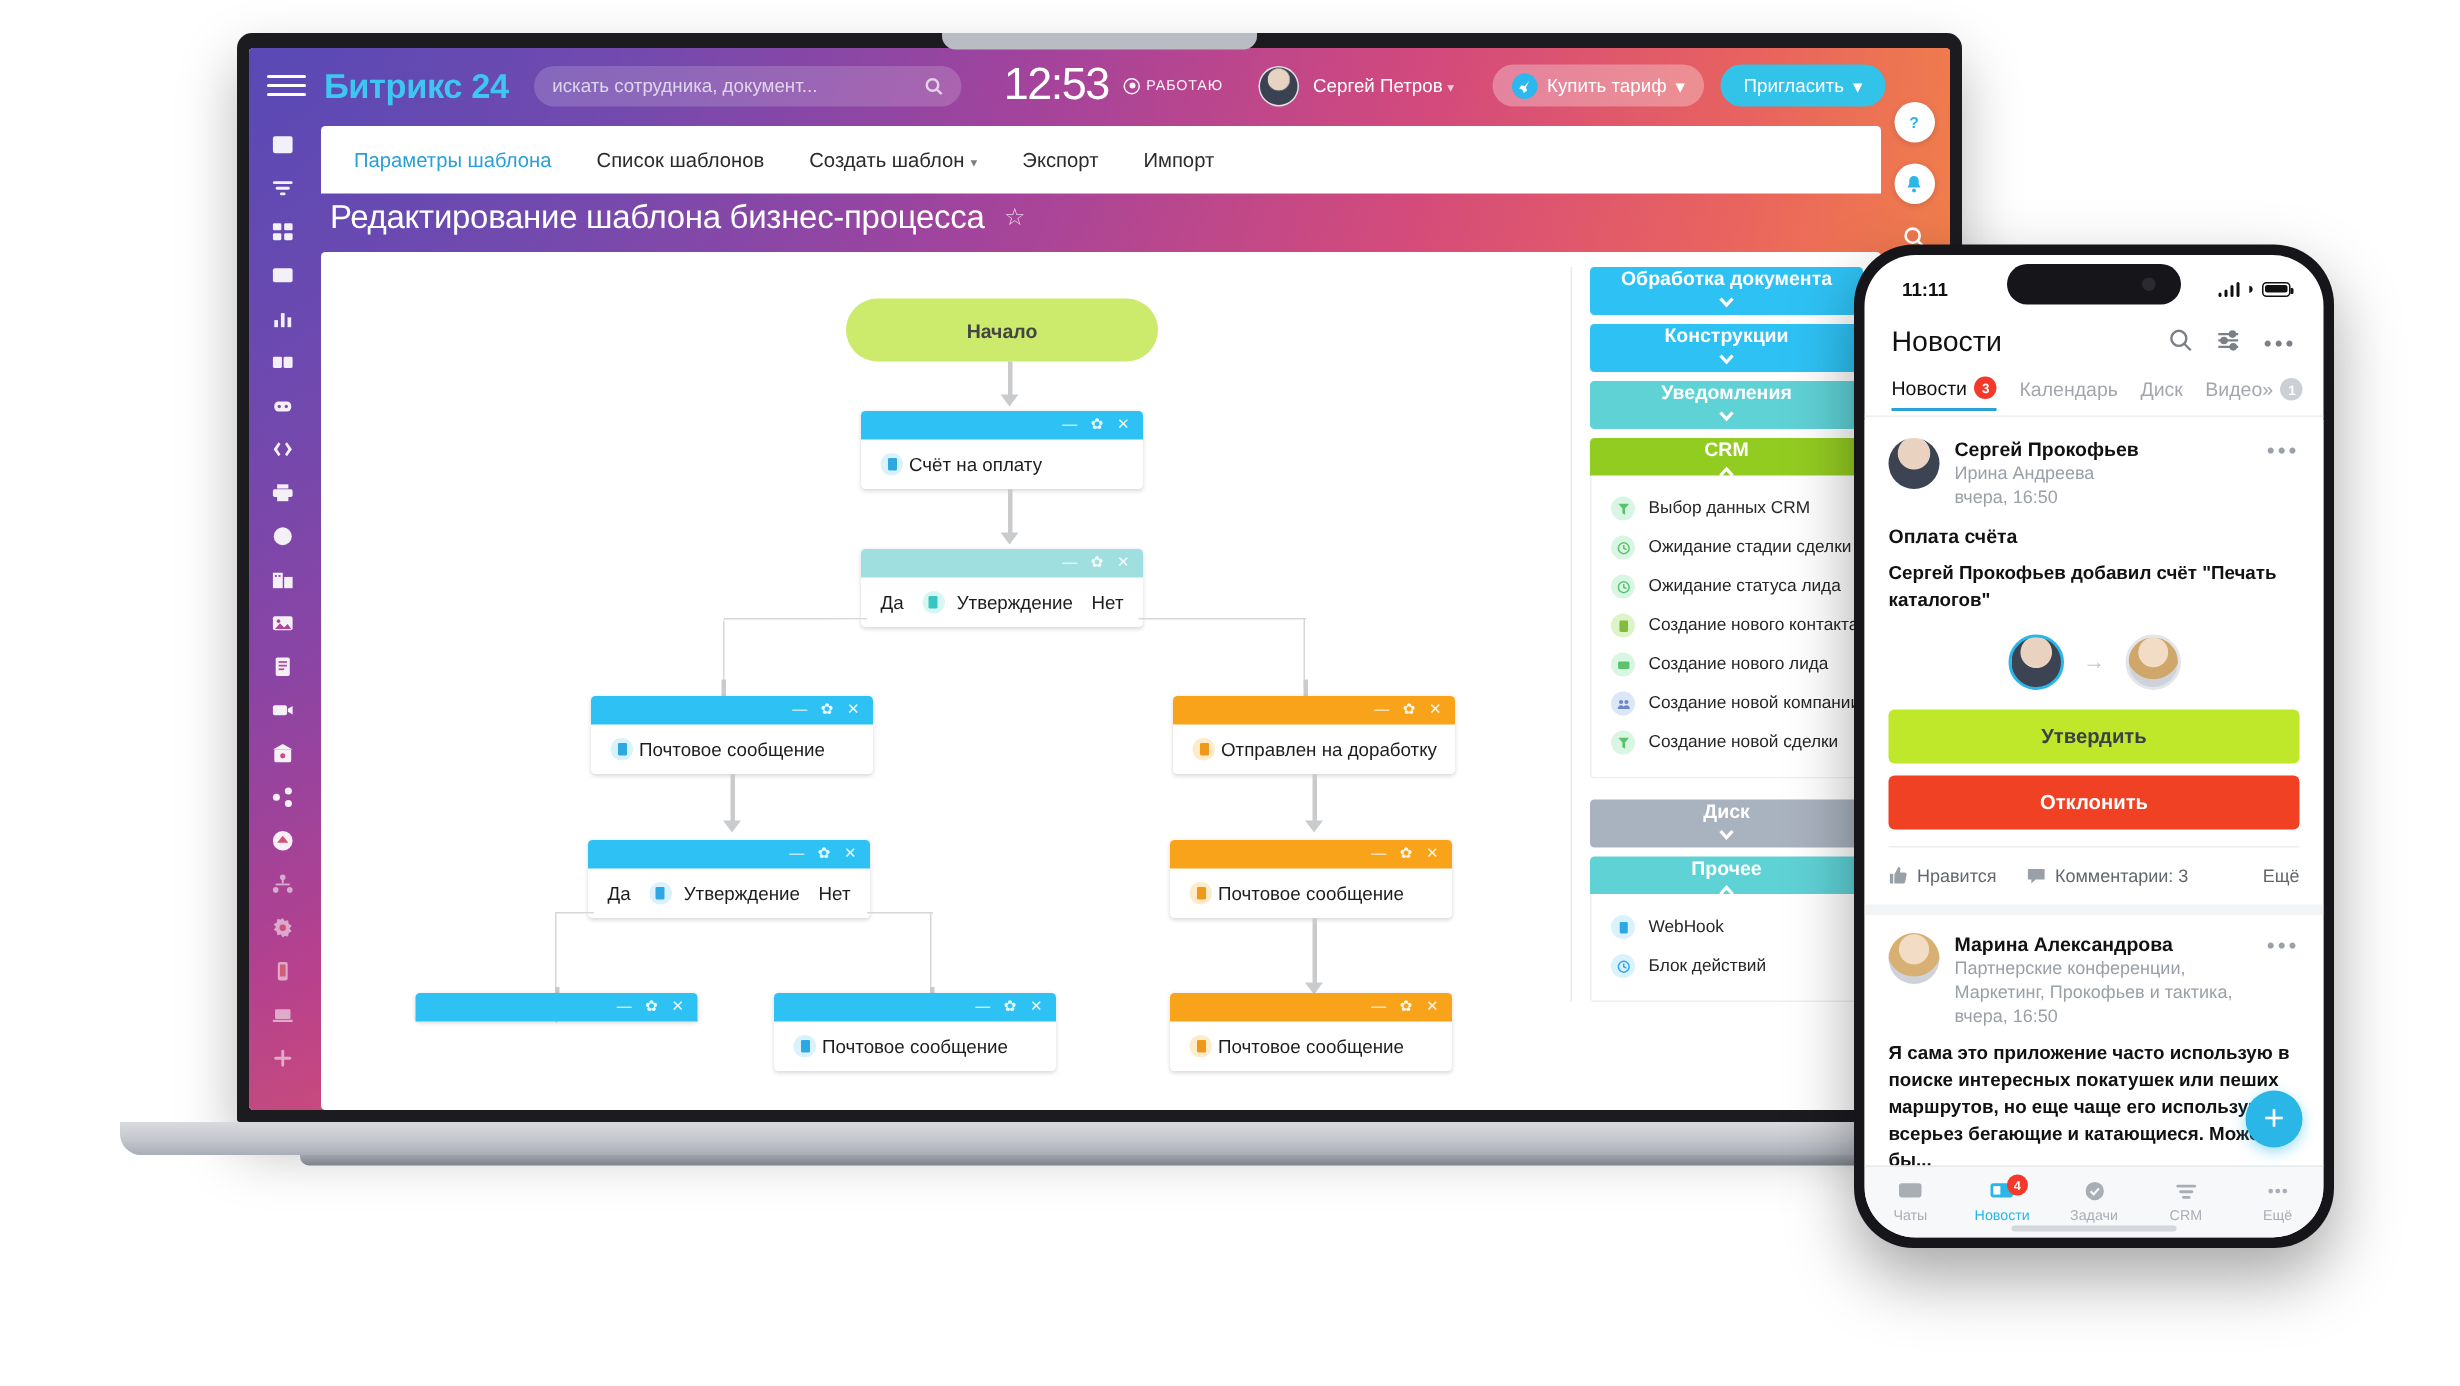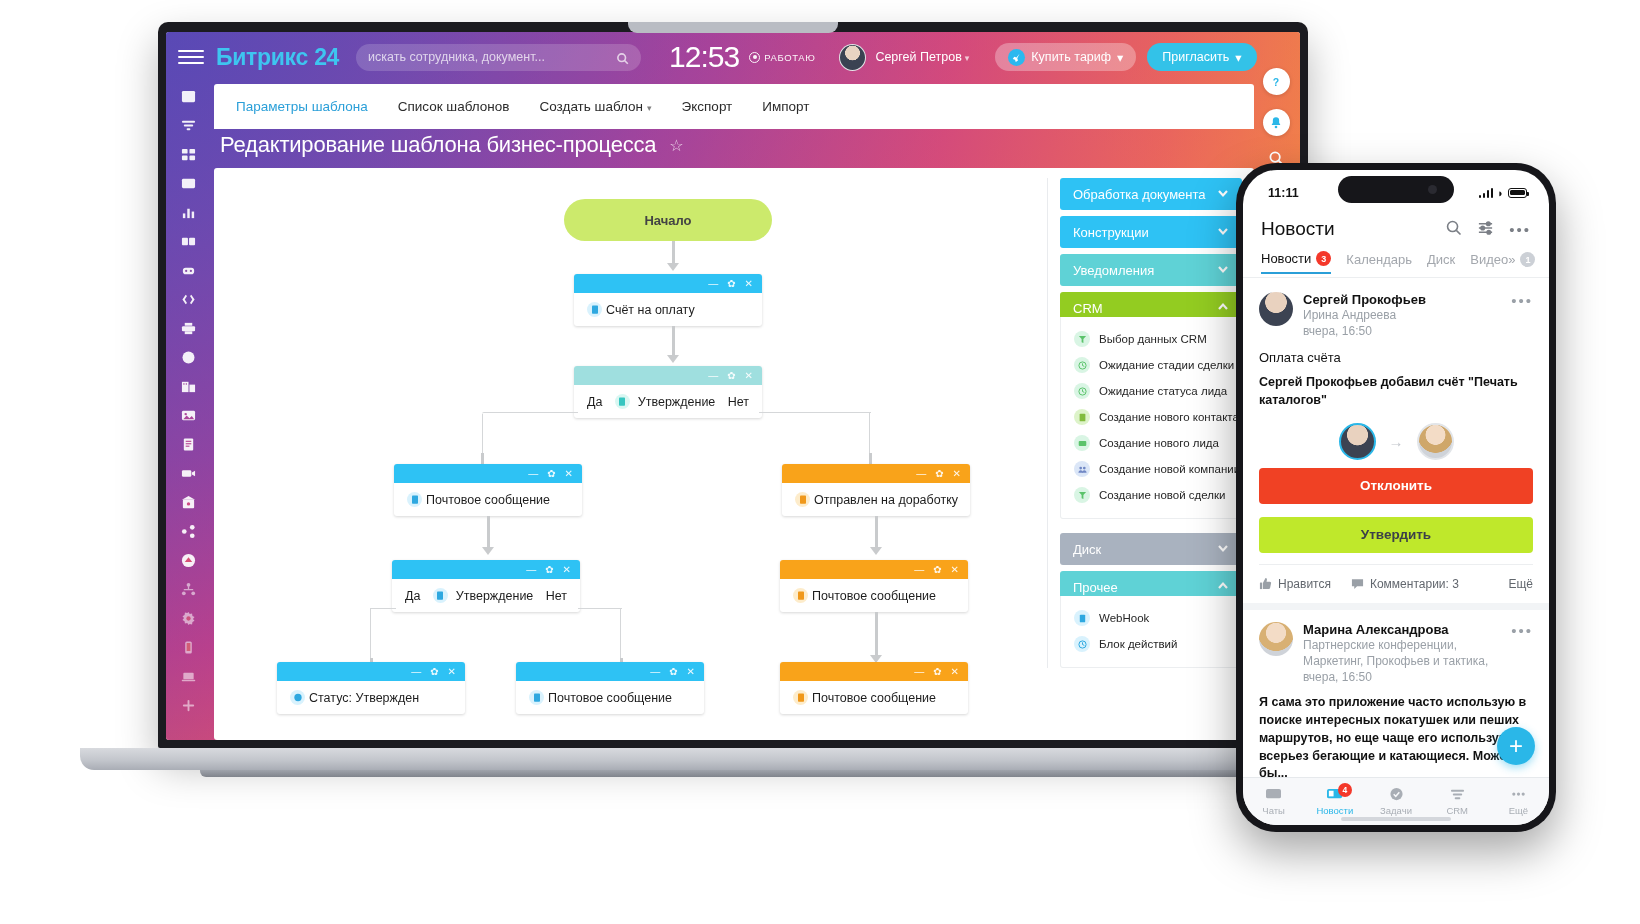--- a/index.html
+++ b/index.html
@@ -185,21 +185,21 @@
   .elbow { position:absolute; border:1.7px solid #d5d7d9; }
 
   
   .tools {
     position:absolute; right:12px; top:10px; width:195px;
     display:flex; flex-direction:column; gap:6px;
     border-left:1px solid #e9ebee; padding-left:12px;
   }
   .tool-head {
     height:32px; border-radius:3px; display:flex; align-items:center; justify-content:space-between;
-    padding:0 13px; color:#fff; font-size:13px; font-weight:normal;
+    padding:0 13px; color:#fff; font-size:13px; font-weight:bold;flex-direction:column;
   }
   .tool-head .chev svg { width:12px;height:12px; stroke:#fff; fill:none; stroke-width:2.2; }
   .tool-body {
     background:#fff; border:1px solid #eceef0; border-top:none; border-radius:0 0 3px 3px;
     padding:9px 0 10px 0; margin-top:-7px;
   }
   .tool-item { display:flex; align-items:center; gap:9px; padding:5px 13px; font-size:11.5px; color:#262626; white-space:nowrap;}
   .tool-item .ti { width:16px;height:16px;border-radius:50%;display:flex;align-items:center;justify-content:center;flex:0 0 auto;}
   .tool-item .ti svg { width:9px;height:9px; }
 
@@ -247,21 +247,21 @@
   .ph-badge.sm { background:#ccd0d6; color:#fff; }
   .ph-feed { position:absolute; top:110px; left:0; right:0; bottom:48px; overflow:hidden; background:#fff; }
   .post { padding:12px 16px 0 16px; }
   .post-head { display:flex; gap:10px; }
   .pava { width:34px;height:34px;border-radius:50%; flex:0 0 auto; overflow:hidden;
           background: radial-gradient(circle at 50% 30%, #e9d2bf 0 36%, #3c4352 38% 100%); }
   .pava.f { background: radial-gradient(circle at 50% 32%, #f3dcc6 0 34%, #d8b073 36% 62%, #cfd3d9 64% 100%); }
   .pname { font-size:13px; font-weight:bold; color:#111; }
   .psub { font-size:12px; color:#9aa0a7; line-height:1.35; }
   .pmore { margin-left:auto; color:#9aa0a7; letter-spacing:2px; font-size:15px; }
-  .ptitle { font-size:13px; font-weight:normal; color:#111; margin-top:11px; }
+  .ptitle { font-size:13px; font-weight:bold; color:#111; margin-top:11px; }
   .ptext { font-size:12.5px; color:#111; font-weight:bold; margin-top:9px; line-height:1.42; }
   .ptext.norm { font-weight:bold; }
   .flowava { display:flex; align-items:center; justify-content:center; gap:13px; margin-top:13px; }
   .flowava .c { width:37px;height:37px;border-radius:50%; position:relative; }
   .flowava .c.a { background: radial-gradient(circle at 50% 30%, #e9d2bf 0 36%, #3c4352 38% 100%); border:2px solid #2ab7e8;}
   .flowava .c.b { background: radial-gradient(circle at 50% 30%, #f3dcc6 0 34%, #cfa76a 36% 62%, #cfd3d9 64% 100%); border:2px solid #e2e5e9;}
   .flowava .ar { color:#c2c6cc; font-size:15px; }
   .btn-big { margin-top:13px; height:36px; border-radius:4px; display:flex; align-items:center; justify-content:center;
              font-size:13.5px; font-weight:bold; }
   .btn-approve { background:#bfe82b; color:#3c4048; }
@@ -675,28 +675,20 @@
           <div class="arrow" style="left:400px; top:490px; width:14px; height:26px;">
             <div class="ln" style="left:5.5px; top:0; width:3px; height:18px;"></div>
             <div class="hd" style="left:1px; top:16px;"></div>
           </div>
 
           <div class="node blue" style="left:63px; top:494px; width:188px;">
             <div class="bar">
               <span class="b">—</span>
               <span class="b">✿</span>
               <span class="b">✕</span>
-            </div>
-            <div class="body">
-              <span class="nico">
-                  <svg viewBox="0 0 12 12">
-                    <circle cx="6" cy="6" r="5.5"></circle>
-                  </svg>
-                </span>
-              <span>Статус: Утвержден</span>
             </div>
           </div>
           <div class="node blue" style="left:302px; top:494px; width:188px;">
             <div class="bar">
               <span class="b">—</span>
               <span class="b">✿</span>
               <span class="b">✕</span>
             </div>
             <div class="body">
               <span class="nico">
@@ -941,25 +933,25 @@
             </div>
             <div class="pmore">•••</div>
           </div>
           <div class="ptitle">Оплата счёта</div>
           <div class="ptext">Сергей Прокофьев добавил счёт "Печать каталогов"</div>
           <div class="flowava">
             <span class="c a"></span>
             <span class="ar">→</span>
             <span class="c b"></span>
           </div>
+          <div class="btn-big btn-approve">
+              <span>Утвердить</span>
+            </div>
           <div class="btn-big btn-reject">
               <span>Отклонить</span>
-            </div>
-          <div class="btn-big btn-approve">
-              <span>Утвердить</span>
             </div>
           <div class="post-foot">
             <span class="it">
                 <svg viewBox="0 0 14 14">
                   <path d="M1 6h2.4v7H1z"></path>
                   <path d="M4.2 6.4 7 1c1.3 0 1.8.9 1.5 2.1L8.1 5h3.6c1 0 1.5.8 1.3 1.7l-1 5c-.1.8-.7 1.3-1.5 1.3H4.2z"></path>
                 </svg>
                 <span>Нравится</span>
               </span>
             <span class="it">

